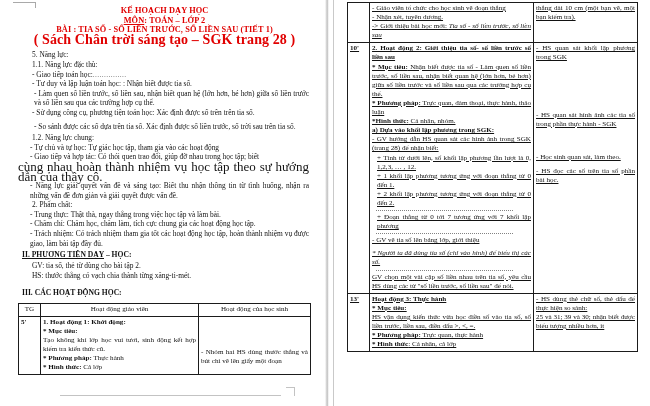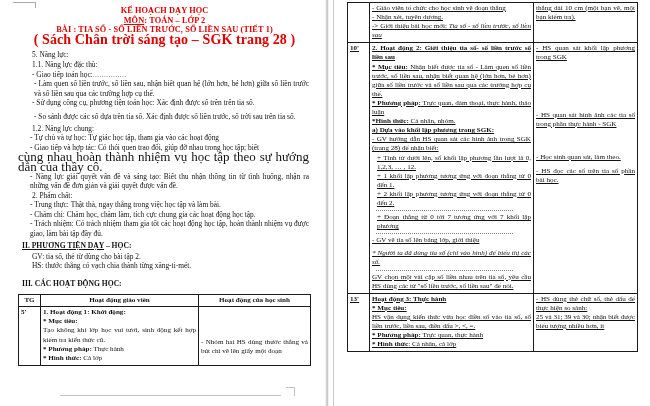--- a/index.html
+++ b/index.html
@@ -165,21 +165,21 @@
     font-size: 7.1px;
   }
   table.plan td, table.plan th {
     border: 1px solid #1b1b1b;
     vertical-align: top;
     padding: 1px 2px 2px 2px;
     line-height: 9.1px;
   }
   table.plan th {
     text-align: center;
-    font-weight: bold;
+    font-weight: normal;
     padding: 1px 2px;
     line-height: 9.4px;
   }
   .col-tg { width: 22px; }
   .col-hs { width: 112px; }
   .col-tg-r { width: 22px; }
   .col-hs-r { width: 104px; }
   .tg-cell {
     font-weight: bold;
     text-align: left;
@@ -219,20 +219,21 @@
       <span class="ln2"><span class="u">MÔN</span><span>: TOÁN – LỚP 2</span></span>
       <span class="ln3">BÀI : TIA SỐ - SỐ LIỀN TRƯỚC, SỐ LIỀN SAU  (TIẾT 1)</span>
       <span class="ln4">( Sách Chân trời sáng tạo – SGK trang 28 )</span>
     </div>
 
     <div class="spacer-6"></div>
 
     <div class="lvl1">5. Năng lực:</div>
     <div class="lvl1">1.1. Năng lực đặc thù:</div>
     <div class="lvl1"><span>- Giao tiếp toán học:</span><span class="dots-fill"></span></div>
+    <div class="lvl1">- Tư duy và lập luận toán học: : Nhận biết được tia số.</div>
     <div class="lvl3">-   Làm quen số liền trước, số liền sau, nhận biết quan hệ (lớn hơn, bé hơn) giữa số liền trước và số liền sau qua các trường hợp cụ thể.</div>
     <div class="lvl1">- Sử dụng công cụ, phương tiện toán học: Xác định được số trên trên tia số.</div>
     <div class="spacer-4"></div>
     <div class="lvl3">- So sánh được các số dựa trên tia số. Xác định được số liền trước, số trời sau trên tia số.</div>
     <div class="spacer-2"></div>
     <div class="lvl1">1.2. Năng lực chung:</div>
     <div class="lvl2">- Tự chủ và tự học: Tự giác học tập, tham gia vào các hoạt động</div>
     <div class="lvl2">- Giao tiếp và hợp tác: Có thói quen trao đổi, giúp đỡ nhau trong học tập; biết</div>
     <div class="flush">cùng nhau hoàn thành nhiệm vụ học tập theo sự hướng dẫn của thầy cô.</div>
     <div class="lvl2-hang">- Năng lực giải quyết vấn đề và sáng tạo: Biết thu nhận thông tin từ tình huống, nhận ra những vấn đề đơn giản và giải quyết được vấn đề.</div>

